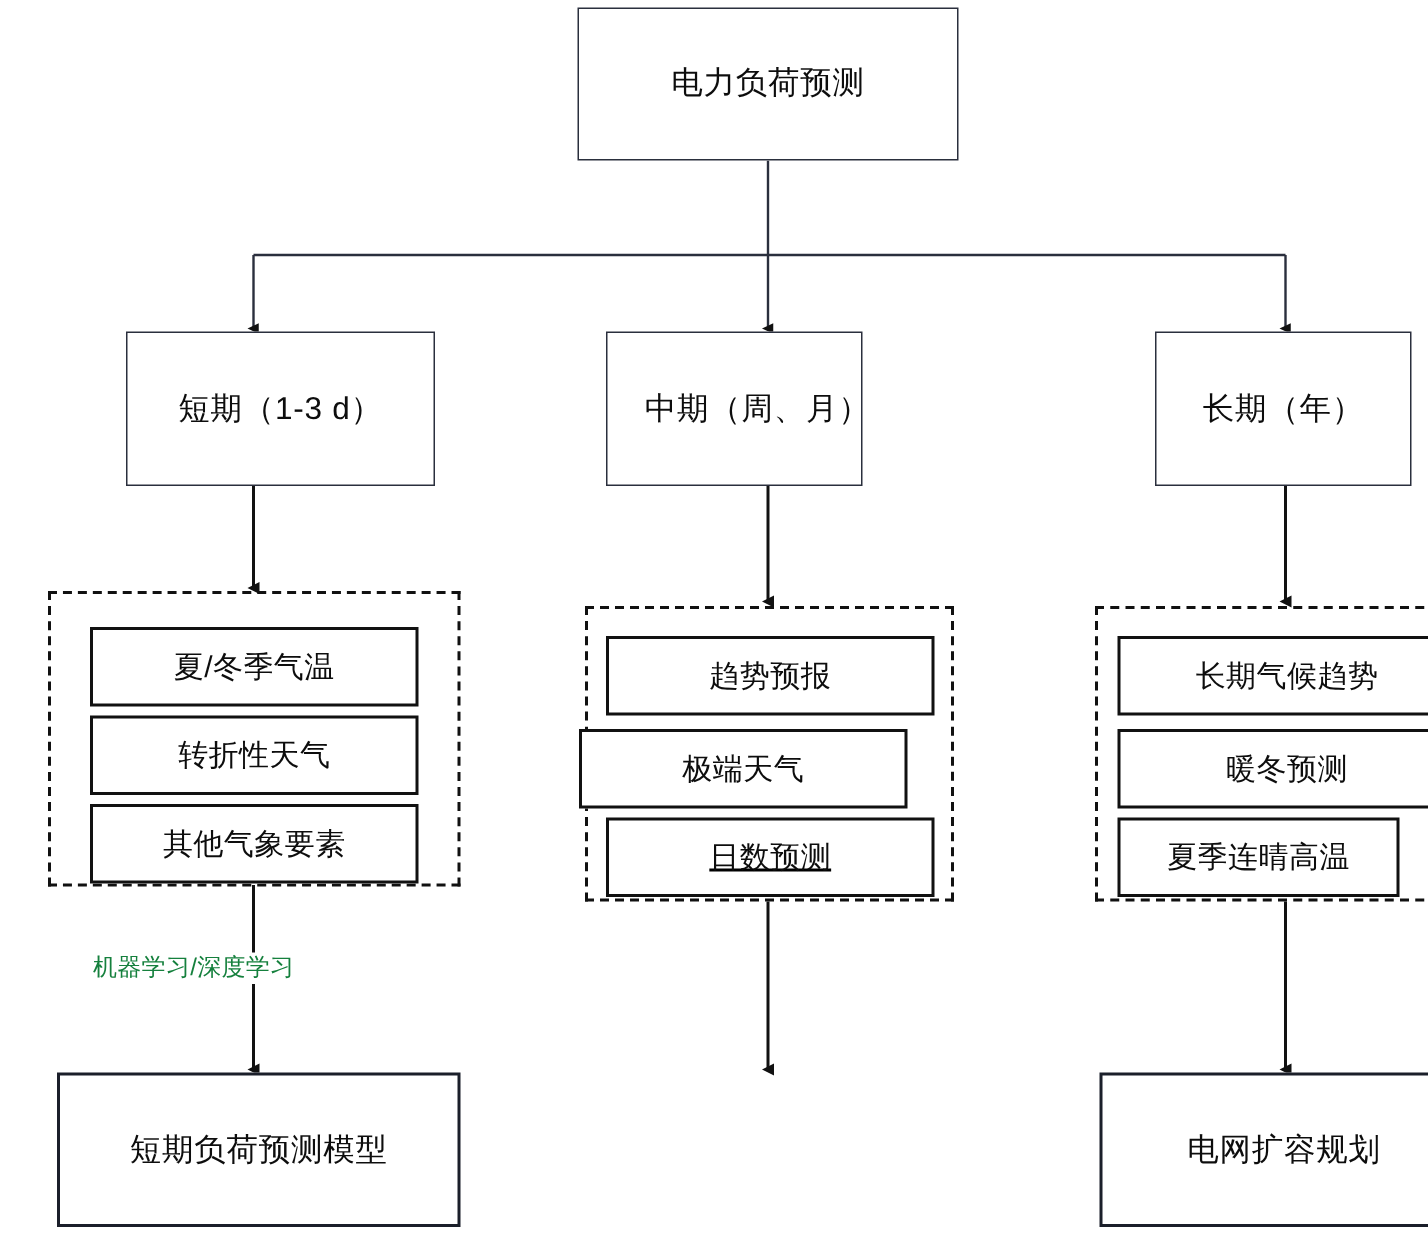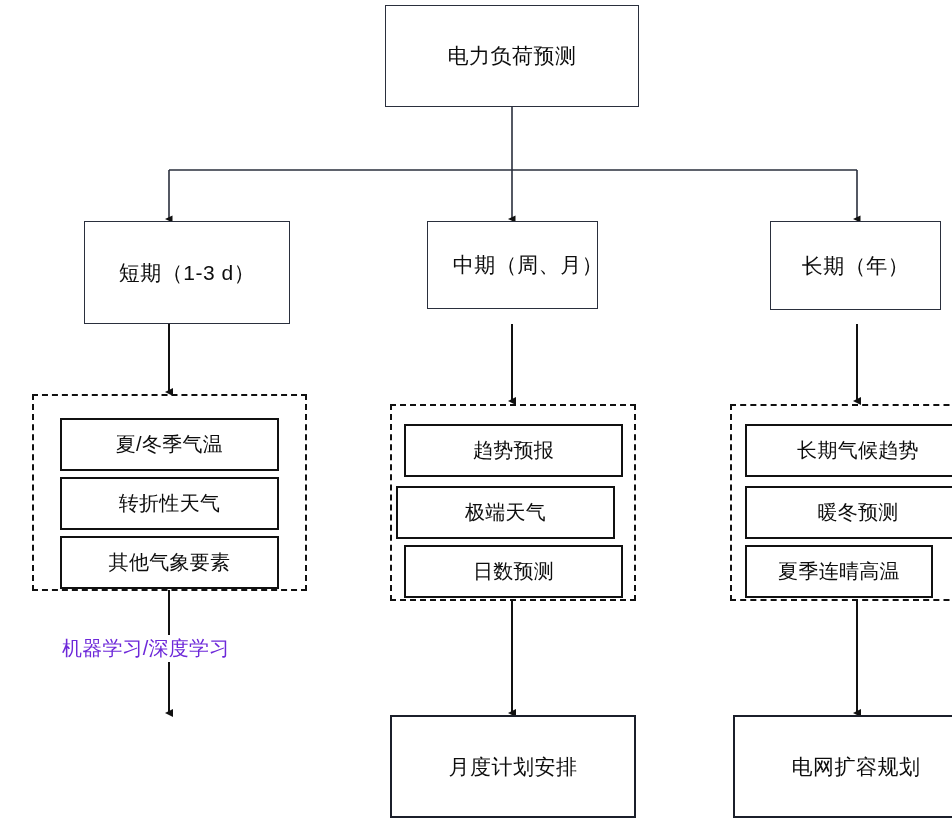--- a/index.html
+++ b/index.html
@@ -65,22 +65,22 @@
   .sub-label {
     font-size: 20px;
     color: #0d0d0d;
     white-space: nowrap;
     letter-spacing: 0.3px;
   }
   .edge-label {
     position: absolute;
     background: #ffffff;
     padding: 0 2px;
-    font-size: 20px;
-    color: #6d28d9;
+    font-size: 16px;
+    color: #15803d;
     white-space: nowrap;
     letter-spacing: 0.2px;
   }
 </style>
 </head>
 <body>
 
 <div id="diagram-root">
 
   <svg class="layer" viewBox="0 0 952 823">
@@ -110,62 +110,62 @@
     <path d="M 827 601 L 827 713" stroke="#111111" stroke-width="2" fill="none" marker-end="url(#arrowhead)"></path>
   </svg>
 
   <div class="node-box thin" style="left:355px; top:5px; width:254px; height:102px;">
     <span class="node-label">电力负荷预测</span>
   </div>
 
   <div class="node-box thin" style="left:54px; top:221px; width:206px; height:103px;">
     <span class="node-label">短期（1-3 d）</span>
   </div>
-  <div class="node-box thin" style="left:397px; top:221px; width:171px; height:88px;padding-left:31px;">
+  <div class="node-box thin" style="left:374px; top:221px; width:171px; height:103px;padding-left:31px;">
     <span class="node-label">中期（周、月）</span>
   </div>
-  <div class="node-box thin" style="left:740px; top:221px; width:171px; height:89px;">
+  <div class="node-box thin" style="left:740px; top:221px; width:171px; height:103px;">
     <span class="node-label">长期（年）</span>
   </div>
 
   <div class="group-dashed" style="left:2px; top:394px; width:275px; height:197px;"></div>
   <div class="sub-box" style="left:30px; top:418px; width:219px; height:53px;">
     <span class="sub-label">夏/冬季气温</span>
   </div>
   <div class="sub-box" style="left:30px; top:536px; width:219px; height:53px;">
     <span class="sub-label">其他气象要素</span>
   </div>
   <div class="sub-box" style="left:30px; top:477px; width:219px; height:53px;">
     <span class="sub-label">转折性天气</span>
   </div>
 
   <div class="group-dashed" style="left:360px; top:404px; width:246px; height:197px;"></div>
   <div class="sub-box" style="left:374px; top:424px; width:219px; height:53px;">
     <span class="sub-label">趋势预报</span>
   </div>
-  <div class="sub-box" style="left:366px; top:486px; width:219px; height:53px;">
+  <div class="sub-box" style="left:356px; top:486px; width:219px; height:53px;">
     <span class="sub-label">极端天气</span>
   </div>
-  <div class="sub-box" style="left:374px; top:545px; width:219px; height:53px;">
+  <div class="sub-box" style="left:374px; top:545px; width:219px; height:53px;text-decoration:underline;">
     <span class="sub-label">日数预测</span>
   </div>
 
   <div class="group-dashed" style="left:700px; top:404px; width:250px; height:197px;"></div>
   <div class="sub-box" style="left:715px; top:486px; width:226px; height:53px;">
     <span class="sub-label">暖冬预测</span>
   </div>
   <div class="sub-box" style="left:715px; top:424px; width:226px; height:53px;">
     <span class="sub-label">长期气候趋势</span>
   </div>
   <div class="sub-box" style="left:715px; top:545px; width:188px; height:53px;">
     <span class="sub-label">夏季连晴高温</span>
   </div>
 
   <div class="edge-label" style="left:30px; top:635px;">机器学习/深度学习</div>
 
-  <div class="node-box" style="left:360px; top:715px; width:246px; height:103px;">
-    <span class="node-label">月度计划安排</span>
+  <div class="node-box" style="left:8px; top:715px; width:269px; height:103px;">
+    <span class="node-label">短期负荷预测模型</span>
   </div>
   <div class="node-box" style="left:703px; top:715px; width:246px; height:103px;text-align:center;">
     <span class="node-label">电网扩容规划</span>
   </div>
 
 </div>
 
 </body></html>

